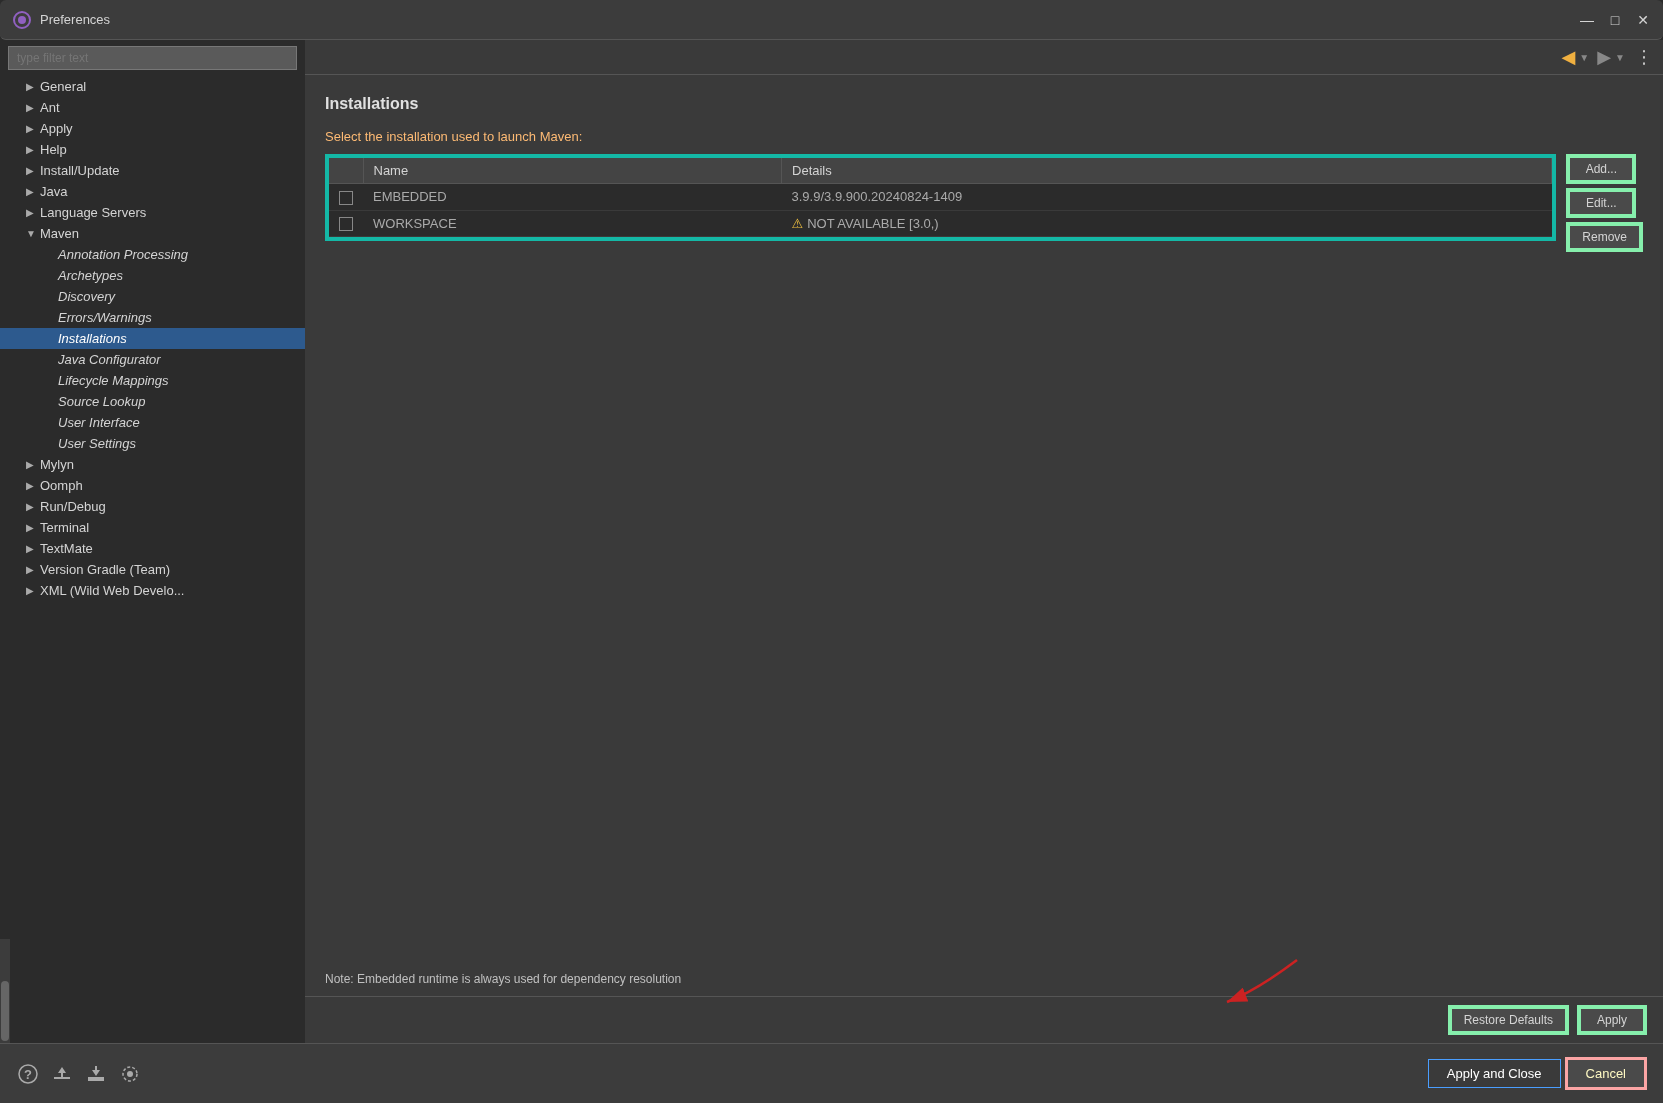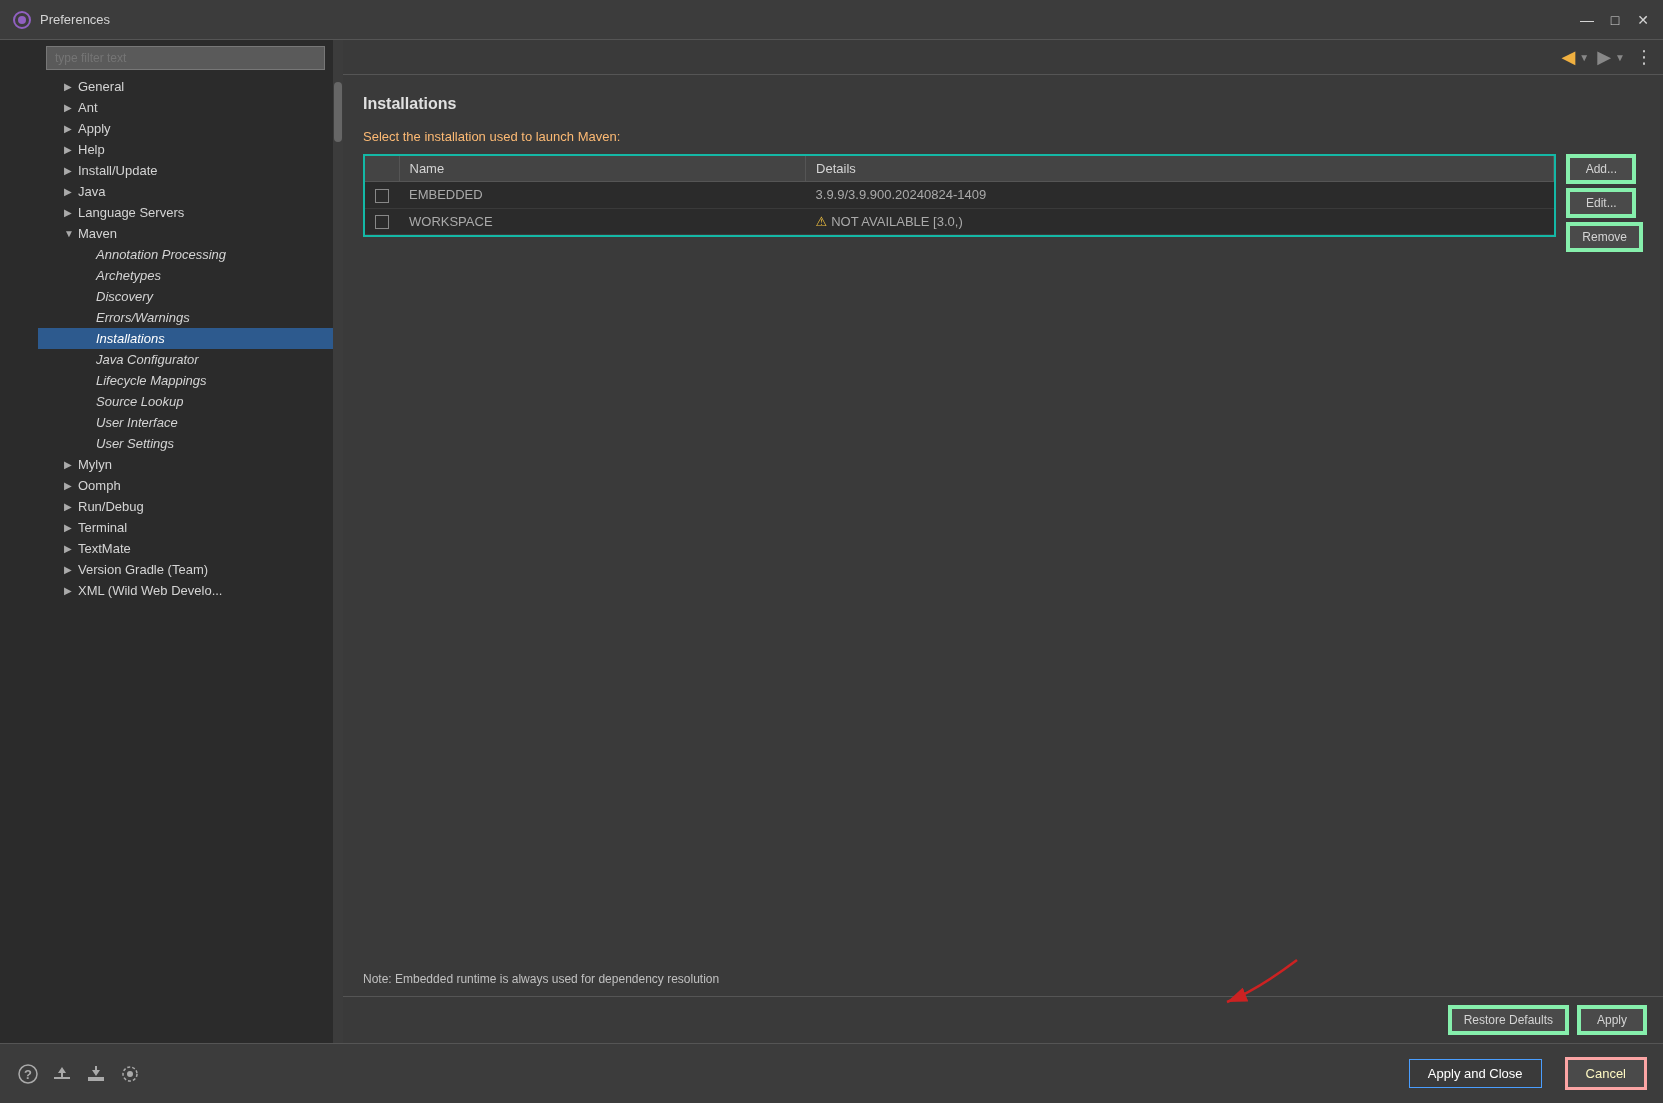--- a/index.html
+++ b/index.html
@@ -15,20 +15,21 @@
 
     
     .title-bar {
       background: #3c3c3c;
       height: 40px;
       display: flex;
       align-items: center;
       padding: 0 12px;
       border-bottom: 1px solid #555;
       user-select: none;
+      border-radius: 6px;
     }
     .title-bar-icon {
       width: 20px;
       height: 20px;
       margin-right: 8px;
       display: flex;
       align-items: center;
       justify-content: center;
     }
     .title-bar-title {
@@ -200,21 +201,21 @@
     }
 
     .table-and-buttons {
       display: flex;
       flex-direction: row;
       align-items: flex-start;
       flex: 1;
     }
     .table-wrapper {
       flex: 1;
-      border: 2px solid #14b8a6;
+      border: 4px solid #14b8a6;
       overflow: hidden;
     }
 
     .note-text {
       font-size: 12px;
       color: #c0c0c0;
       padding-top: 8px;
     }
 
     
@@ -237,44 +238,43 @@
       height: 24px;
       display: flex;
       align-items: center;
       justify-content: center;
       cursor: pointer;
       color: #ccc;
       font-size: 16px;
     }
     .bottom-right {
       display: flex;
-      gap: 23px;
+      gap: 4px;
       align-items: center;
       position: relative;
     }
     .action-btn {
       background: #4a4a4a;
       border: 3px solid #fca5a5;
       color: #fef9c3;
       padding: 6px 18px;
       cursor: pointer;
       font-size: 13px;
     }
     .action-btn.primary {
       background: #3a3a3a;
       border: 1px solid #4a9eff;
       color: #fff;
     }
 
     
     .sidebar-with-scrollbar {
       display: flex;
-      flex-direction: row;
+      flex-direction: column;
       width: 305px;
-      margin-left: 38px;
     }
     .sidebar-inner {
       flex: 1;
       overflow: hidden;
     }
     .sidebar-scrollbar {
       width: 10px;
       background: #3c3c3c;
       display: flex;
       flex-direction: column;

